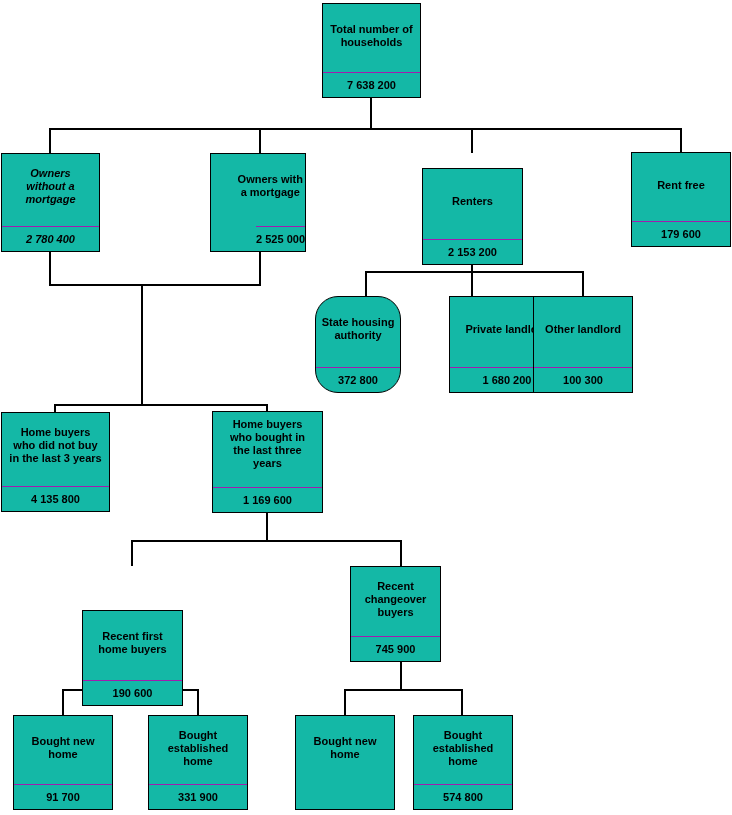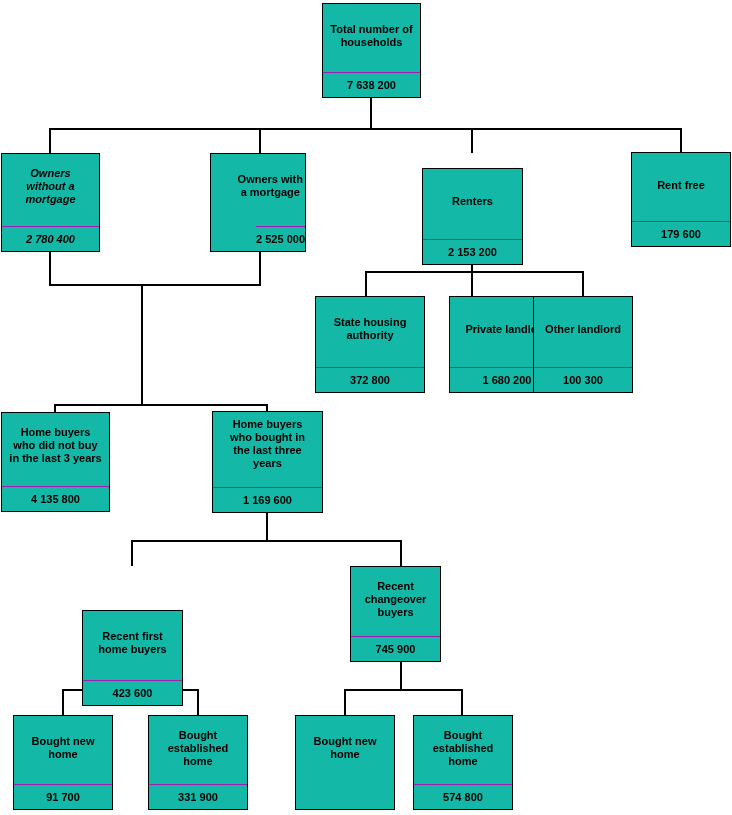--- a/index.html
+++ b/index.html
@@ -92,21 +92,21 @@
     <div class="spacer"></div>
     <div class="val">2 153 200</div>
   </div>
 
   <div class="node" style="left:631px;top:152px;width:100px;height:95px;">
     <div class="lbl">Rent free</div>
     <div class="spacer"></div>
     <div class="val">179 600</div>
   </div>
 
-  <div class="node" style="left:315px;top:296px;width:110px;height:97px;">
+  <div class="node" style="left:315px;top:296px;width:86px;height:97px;border-radius:23px;">
     <div class="lbl">State housing
 authority</div>
     <div class="spacer"></div>
     <div class="val">372 800</div>
   </div>
 
   <div class="node" style="left:425px;top:296px;width:116px;height:97px;margin-left:24px;">
     <div class="lbl">Private landlord</div>
     <div class="spacer"></div>
     <div class="val">1 680 200</div>
@@ -132,21 +132,21 @@
 the last three
 years</div>
     <div class="spacer"></div>
     <div class="val">1 169 600</div>
   </div>
 
   <div class="node" style="left:82px;top:566px;width:101px;height:96px;margin-top:44px;">
     <div class="lbl">Recent first
 home buyers</div>
     <div class="spacer"></div>
-    <div class="val">423 600</div>
+    <div class="val">190 600</div>
   </div>
 
   <div class="node" style="left:350px;top:566px;width:91px;height:96px;">
     <div class="lbl">Recent
 changeover
 buyers</div>
     <div class="spacer"></div>
     <div class="val">745 900</div>
   </div>
 

